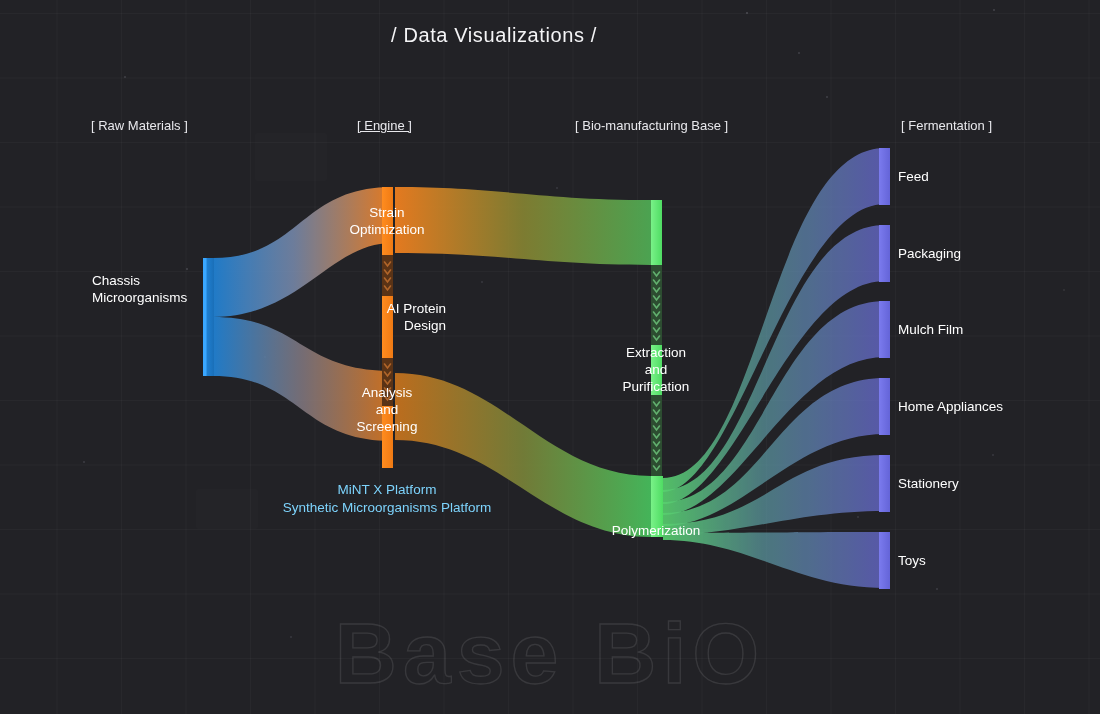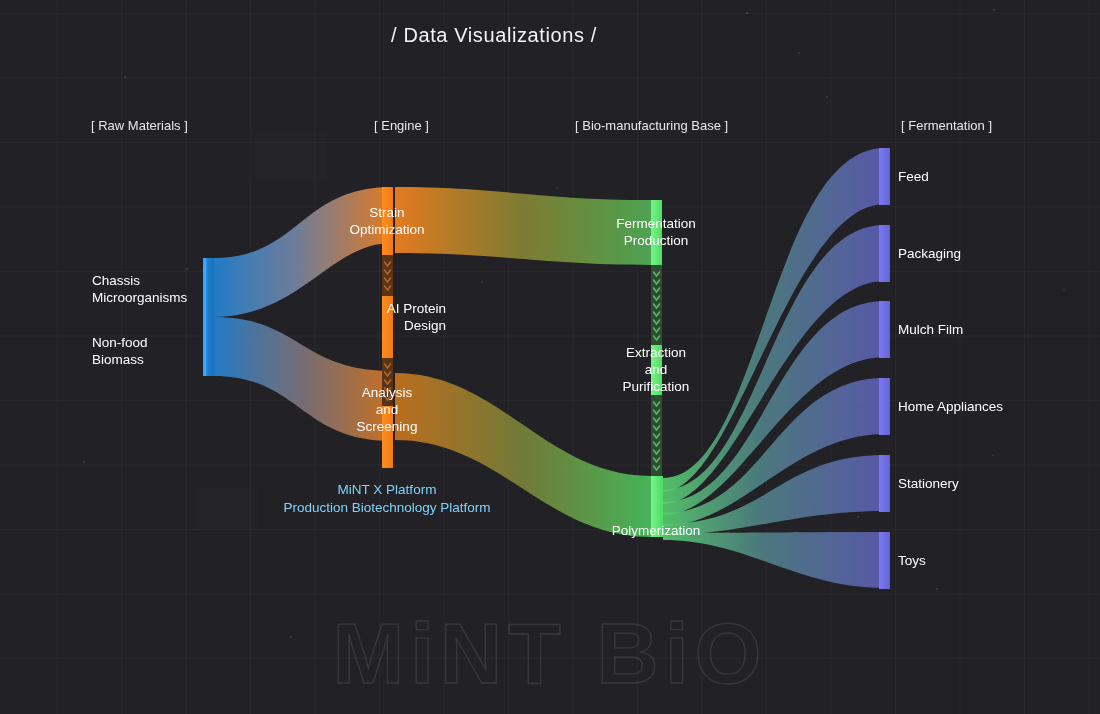--- a/index.html
+++ b/index.html
@@ -208,48 +208,44 @@
       <rect x="879" y="301" width="11" height="57" fill="url(#nPurple)"></rect>
       <rect x="879" y="378" width="11" height="57" fill="url(#nPurple)"></rect>
       <rect x="879" y="455" width="11" height="57" fill="url(#nPurple)"></rect>
       <rect x="879" y="532" width="11" height="57" fill="url(#nPurple)"></rect>
     </g>
   </svg>
 
   <div class="title">/ Data Visualizations /</div>
 
   <div class="colhead" style="left:91px;">[ Raw Materials ]</div>
-  <div class="colhead" style="left:374px;">[ Engine ]</div>
+  <div class="colhead" style="left:357px;text-decoration:underline;">[ Engine ]</div>
   <div class="colhead" style="left:575px;">[ Bio-manufacturing Base ]</div>
   <div class="colhead" style="left:901px;">[ Fermentation ]</div>
 
   <div class="nodelabel" style="left:92px;top:272px;width:108px;">Chassis
 Microorganisms</div>
-  <div class="nodelabel" style="left:92px;top:334px;width:108px;">Non-food
-Biomass</div>
 
   <div class="nodelabel c" style="left:328px;top:204px;width:118px;">Strain
 Optimization</div>
   <div class="nodelabel c" style="left:328px;top:300px;width:118px;text-align:right;">AI Protein
 Design</div>
   <div class="nodelabel c" style="left:328px;top:384px;width:118px;">Analysis
 and
 Screening</div>
 
-  <div class="nodelabel c" style="left:597px;top:215px;width:118px;">Fermentation
-Production</div>
   <div class="nodelabel c" style="left:597px;top:344px;width:118px;">Extraction
 and
 Purification</div>
   <div class="nodelabel c" style="left:597px;top:498px;width:118px;margin-top:24px;">Polymerization</div>
 
   <div class="nodelabel" style="left:898px;top:168px;">Feed</div>
   <div class="nodelabel" style="left:898px;top:245px;">Packaging</div>
   <div class="nodelabel" style="left:898px;top:321px;">Mulch Film</div>
   <div class="nodelabel" style="left:898px;top:398px;">Home Appliances</div>
   <div class="nodelabel" style="left:898px;top:475px;">Stationery</div>
   <div class="nodelabel" style="left:898px;top:552px;">Toys</div>
 
   <div class="platform" style="left:262px;top:480px;width:250px;">MiNT X Platform</div>
-  <div class="platform" style="left:262px;top:498px;width:250px;">Production Biotechnology Platform</div>
-
-  <div class="watermark">MiNT BiO</div>
+  <div class="platform" style="left:262px;top:498px;width:250px;">Synthetic Microorganisms Platform</div>
+
+  <div class="watermark">Base BiO</div>
 </div>
 
 </body></html>

